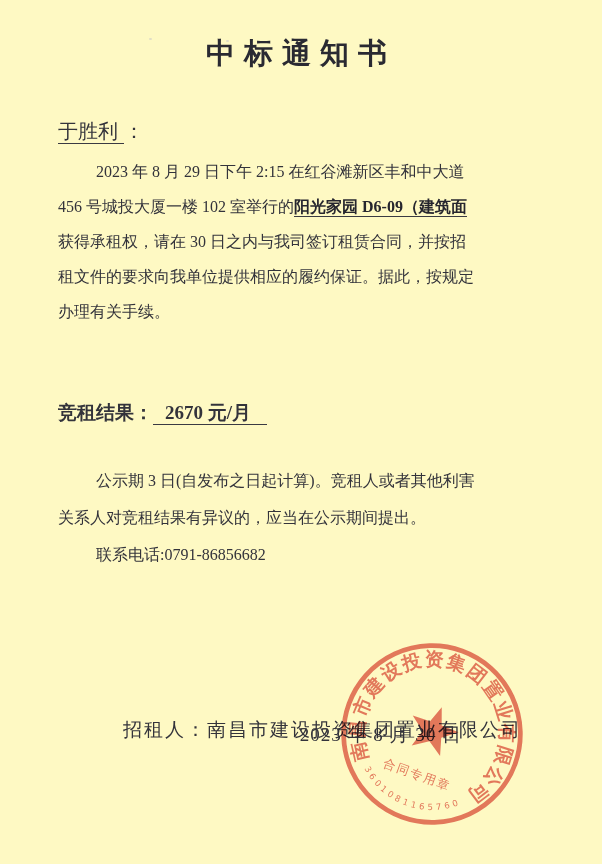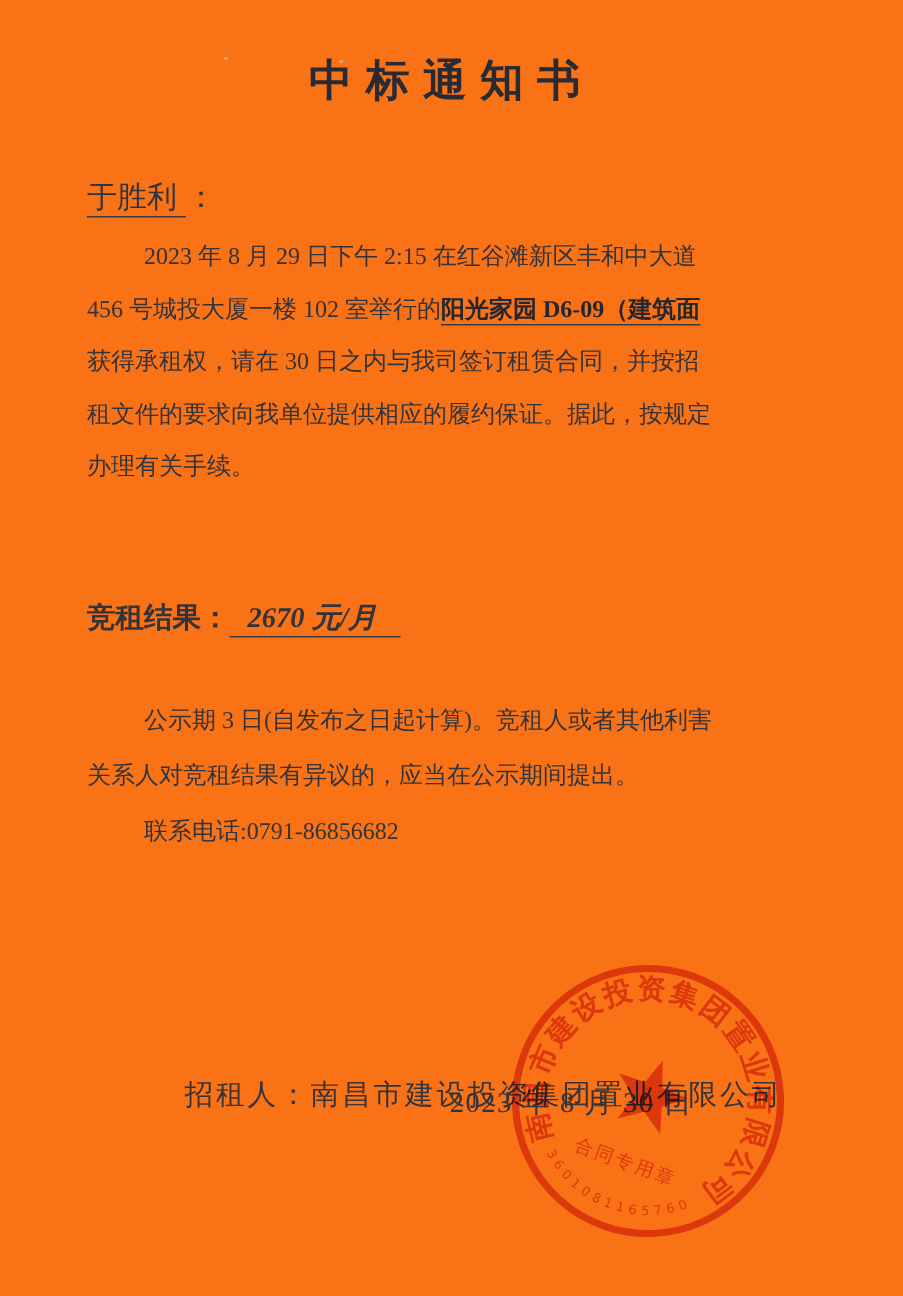--- a/index.html
+++ b/index.html
@@ -1,20 +1,20 @@
 <!DOCTYPE html>
 <html><head>
 <meta charset="utf-8">
 <style>
   html,body { margin:0; padding:0; background:#e8e8e8; }
   .page {
     position: relative;
     width: 602px; height: 864px;
     margin: 0 auto;
-    background: #f97316;
+    background: #fef9c3;
     overflow: hidden;
     font-family: "Liberation Serif", "DejaVu Serif", serif;
     color: #33333b;
   }
   .doc-title {
     position: absolute; top: 34px; left: 0; right: 0;
     text-align: center;
     font-size: 29px; font-weight: 700; letter-spacing: 9px;
     color: #2a2a32;
   }
@@ -33,21 +33,20 @@
   .u { border-bottom: 1.7px solid #3a3a42; padding-bottom: 1px; }
   .result-line {
     position: absolute; top: 398px; left: 58px;
     font-size: 19px; height: 32px; line-height: 30px; white-space: pre;
   }
   .result-line .label { font-weight: 700; }
   .result-line .value {
     font-weight: 700;
     border-bottom: 1.7px solid #3a3a42;
     padding: 0 16px 1px 12px;
-    font-style: italic;
   }
   .lessor-line {
     position: absolute; top: 681px; left: 58px; right: 80px;
     font-size: 19px; text-align: right; white-space: pre;
     letter-spacing: 2px;
     margin-top: 36px;
   }
   .date-line {
     position: absolute; top: 722px; right: 140px;
     font-size: 19px; white-space: pre; letter-spacing: 1px; margin-left: 48px;

